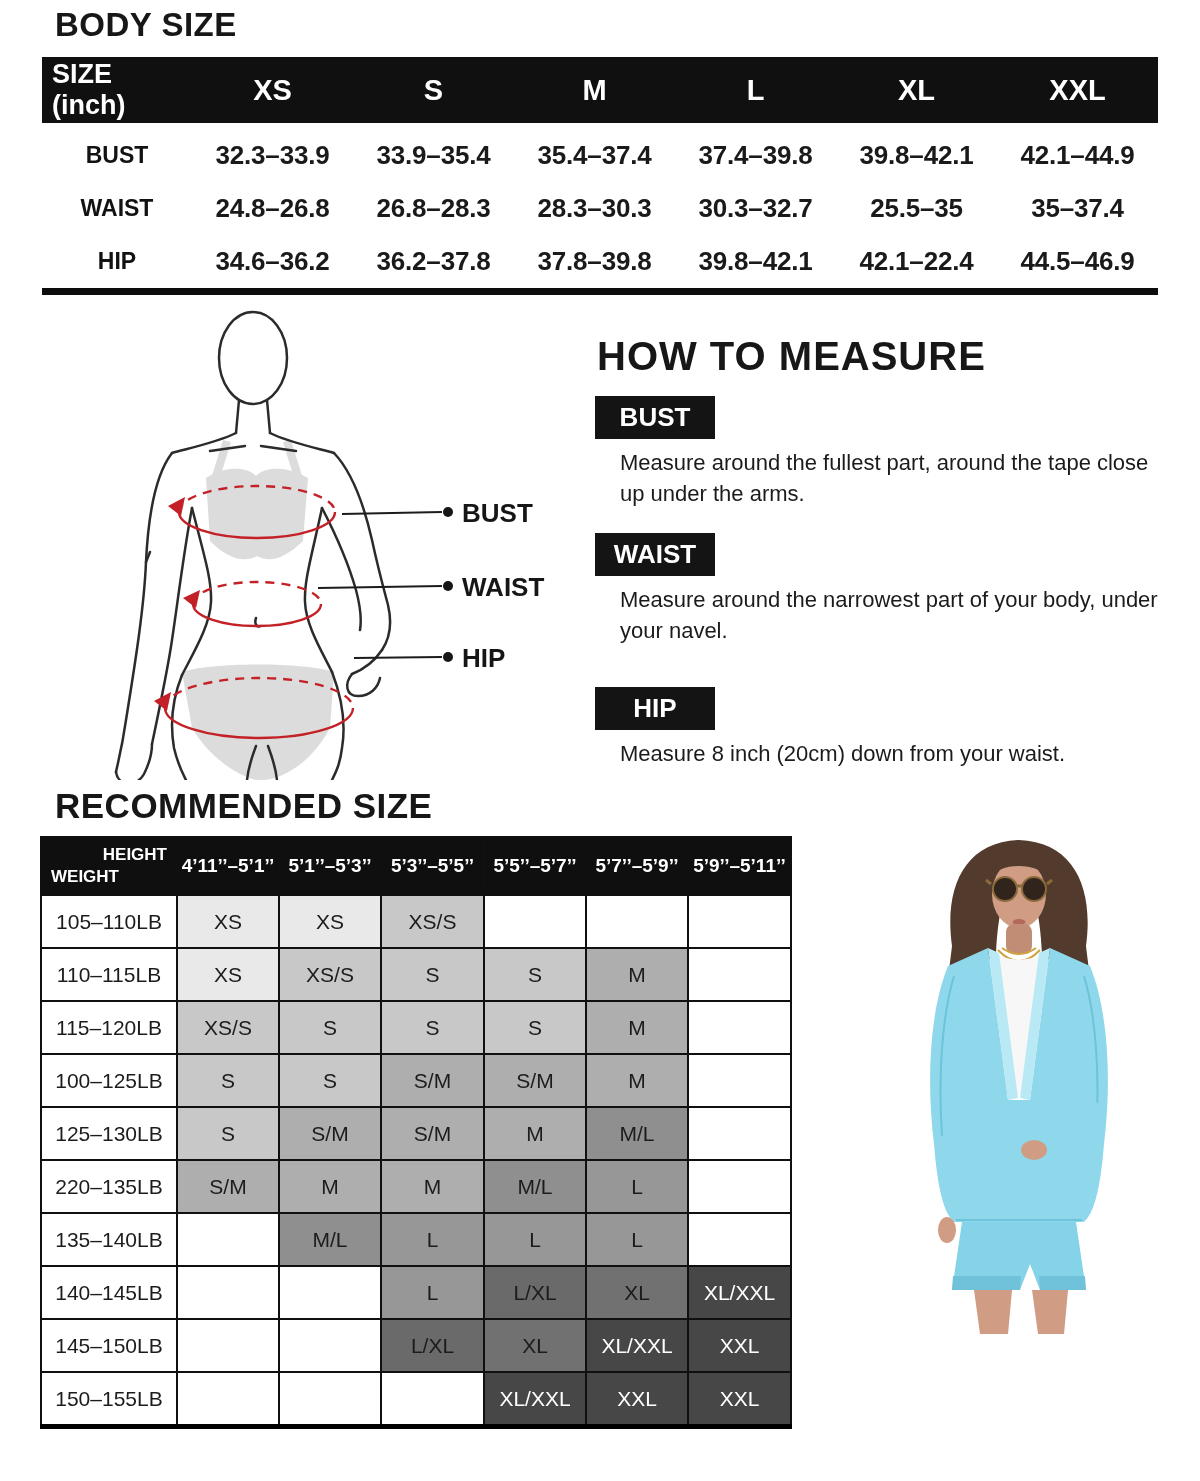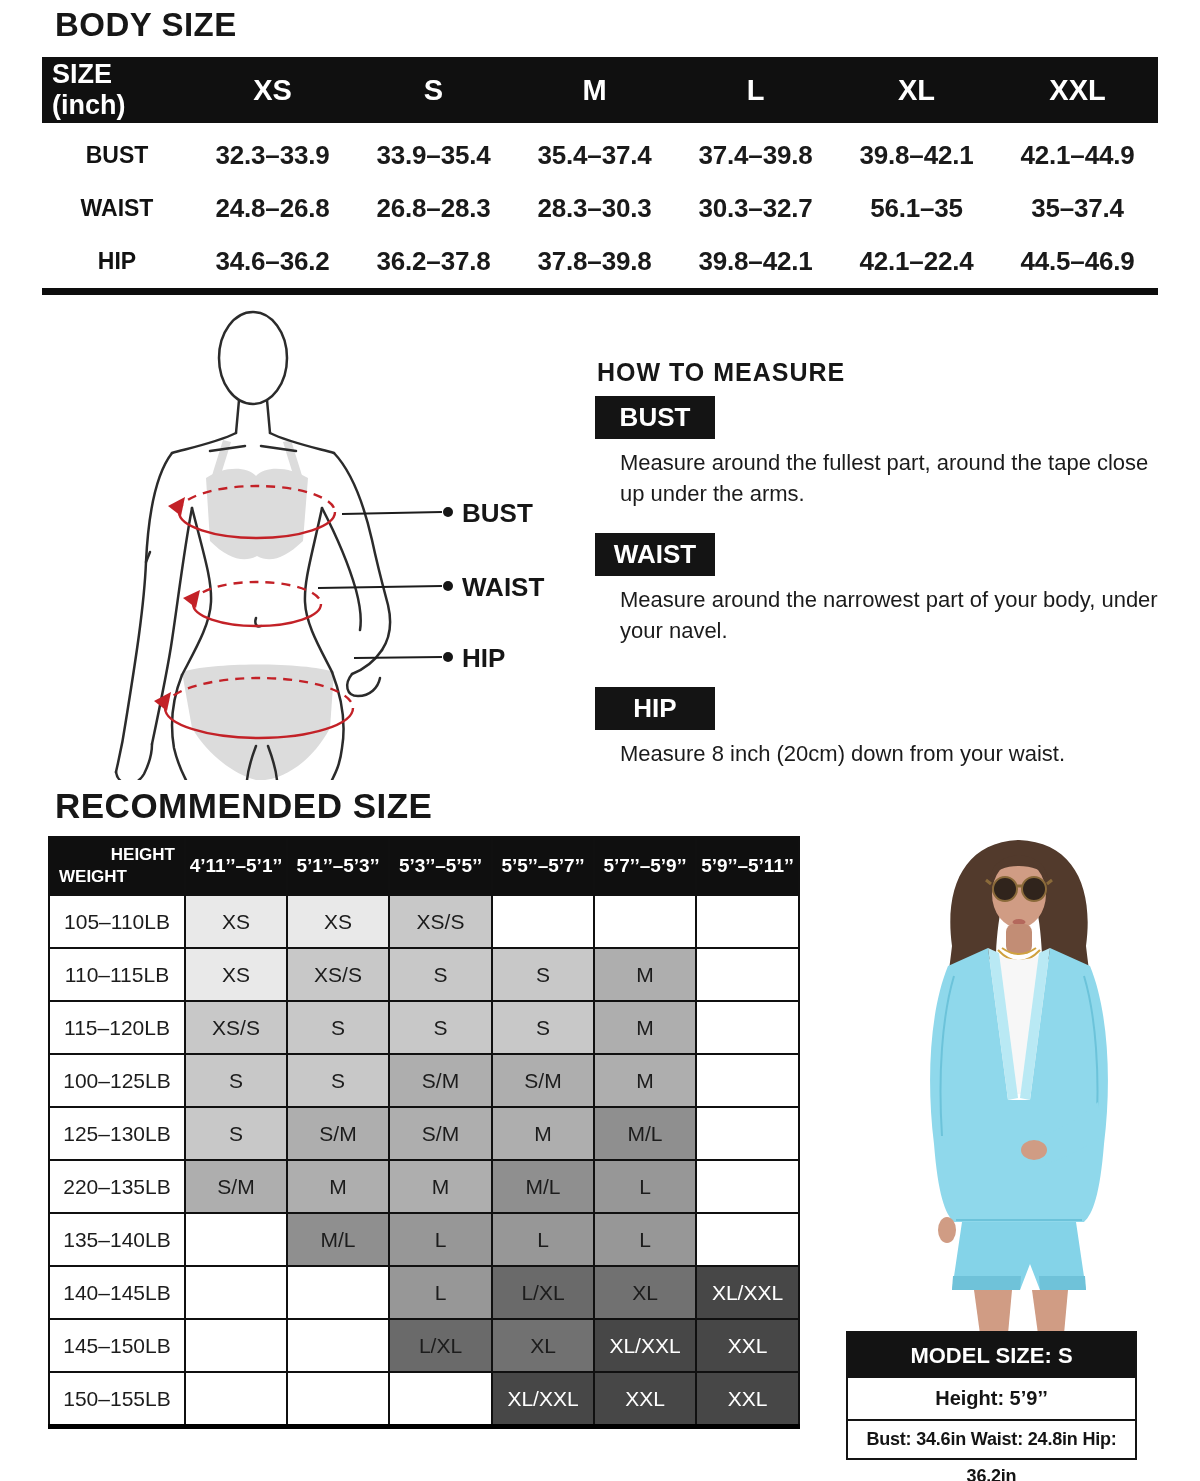--- a/index.html
+++ b/index.html
@@ -2,21 +2,21 @@
 <html><head>
 <meta charset="utf-8">
 <style>
   html,body{margin:0;padding:0;background:#fff;}
   .page{position:relative;width:1200px;height:1481px;background:#ffffff;
         font-family:"Liberation Sans",sans-serif;color:#141414;overflow:hidden;}
 
   
   .sec-title{position:absolute;margin:0;font-weight:700;color:#171717;letter-spacing:.5px;}
   #body-size-title{left:55px;top:6px;font-size:33px;}
-  #htm-title{left:597px;top:334px;font-size:25px;letter-spacing:1px;margin-top:24px;}
+  #htm-title{left:597px;top:334px;font-size:40px;letter-spacing:1px;}
   #rec-title{left:55px;top:786px;font-size:35px;}
 
   
   .bs-table{position:absolute;left:42px;top:57px;width:1116px;}
   .bs-header{display:flex;align-items:center;height:66px;background:#101010;color:#fff;}
   .bs-hcell{flex:1;text-align:center;font-size:29px;font-weight:700;}
   .bs-hfirst{flex:none;width:150px;text-align:left;padding-left:10px;box-sizing:border-box;font-size:27px;}
   .bs-rows{padding-top:6px;}
   .bs-row{display:flex;align-items:center;height:53px;}
   .bs-label{flex:none;width:150px;text-align:center;font-size:23px;font-weight:700;color:#121212;}
@@ -31,21 +31,21 @@
   #dg-label-hip{left:462px;top:643px;}
 
   
   .htm-item{position:absolute;left:595px;width:560px;}
   #htm-item-0{top:396px;} #htm-item-1{top:533px;} #htm-item-2{top:687px;}
   .htm-chip{display:inline-block;min-width:120px;height:43px;line-height:43px;background:#141414;
             color:#fff;font-size:26px;font-weight:700;text-align:center;padding:0 6px;box-sizing:border-box;}
   .htm-text{margin:8px 0 0 25px;width:545px;font-size:22px;line-height:31px;color:#1b1b1b;}
 
   
-  .rec-table{position:absolute;left:48px;top:836px;width:750px;border-collapse:collapse;table-layout:fixed;
+  .rec-table{position:absolute;left:40px;top:836px;width:750px;border-collapse:collapse;table-layout:fixed;
              border-bottom:5px solid #000;padding-left:46px;}
   .rec-table td{border:2px solid #101010;text-align:center;vertical-align:middle;overflow:hidden;}
   .rec-table thead td{background:#0f0f0f;color:#fff;height:54px;font-size:19px;font-weight:700;}
   .rec-table tbody td{height:49px;font-size:21px;color:#1c1c1c;background:#fff;}
   td.rec-corner{position:relative;background-image:linear-gradient(to bottom right,
       rgba(0,0,0,0) calc(50% - 1.6px), #ffffff calc(50% - 1.6px), #ffffff calc(50% + 1.6px),
       rgba(0,0,0,0) calc(50% + 1.6px));}
   .rc-top{position:absolute;top:7px;right:9px;font-size:17px;font-weight:700;}
   .rc-bottom{position:absolute;bottom:7px;left:9px;font-size:17px;font-weight:700;}
   td.rec-weight{font-size:21px;color:#141414;}
@@ -87,21 +87,21 @@
           <div class="bs-cell">37.4–39.8</div>
           <div class="bs-cell">39.8–42.1</div>
           <div class="bs-cell">42.1–44.9</div>
         </div>
         <div class="bs-row">
           <div class="bs-label">WAIST</div>
           <div class="bs-cell">24.8–26.8</div>
           <div class="bs-cell">26.8–28.3</div>
           <div class="bs-cell">28.3–30.3</div>
           <div class="bs-cell">30.3–32.7</div>
-          <div class="bs-cell">56.1–35</div>
+          <div class="bs-cell">25.5–35</div>
           <div class="bs-cell">35–37.4</div>
         </div>
         <div class="bs-row">
           <div class="bs-label">HIP</div>
           <div class="bs-cell">34.6–36.2</div>
           <div class="bs-cell">36.2–37.8</div>
           <div class="bs-cell">37.8–39.8</div>
           <div class="bs-cell">39.8–42.1</div>
           <div class="bs-cell">42.1–22.4</div>
           <div class="bs-cell">44.5–46.9</div>
@@ -338,19 +338,14 @@
     <g fill="#6fc2d9">
       <path d="M107,442 L175,442 L174,456 L106,456 Z"></path>
       <path d="M193,442 L239,442 L240,456 L194,456 Z"></path>
     </g>
     <g fill="#d09c84">
       <path d="M128,456 L166,456 L162,500 L134,500 Z"></path>
       <path d="M186,456 L222,456 L218,500 L192,500 Z"></path>
     </g>
   </svg>
 
-  <div class="model-box">
-    <div class="mb-header">MODEL SIZE: S</div>
-    <div class="mb-row">Height: 5’9’’</div>
-    <div class="mb-row2">Bust: 34.6in Waist: 24.8in Hip: 36.2in</div>
-  </div>
 
 </div>
 
 </body></html>

